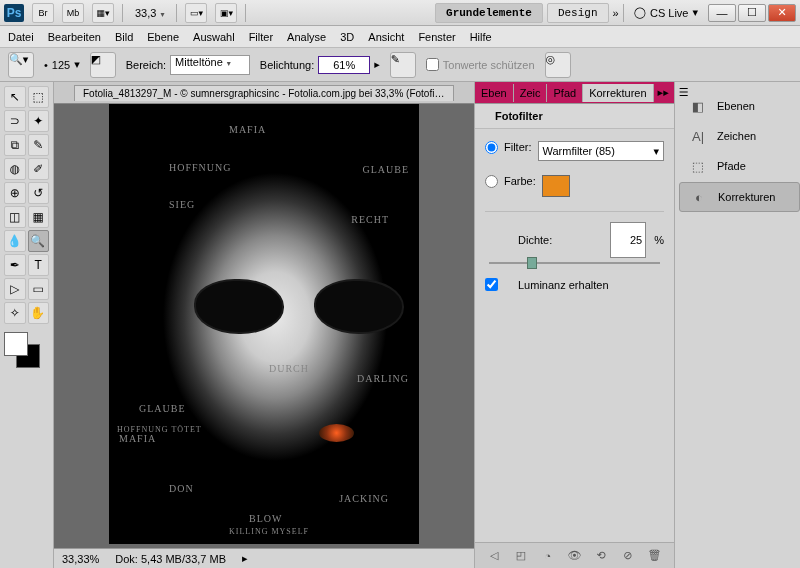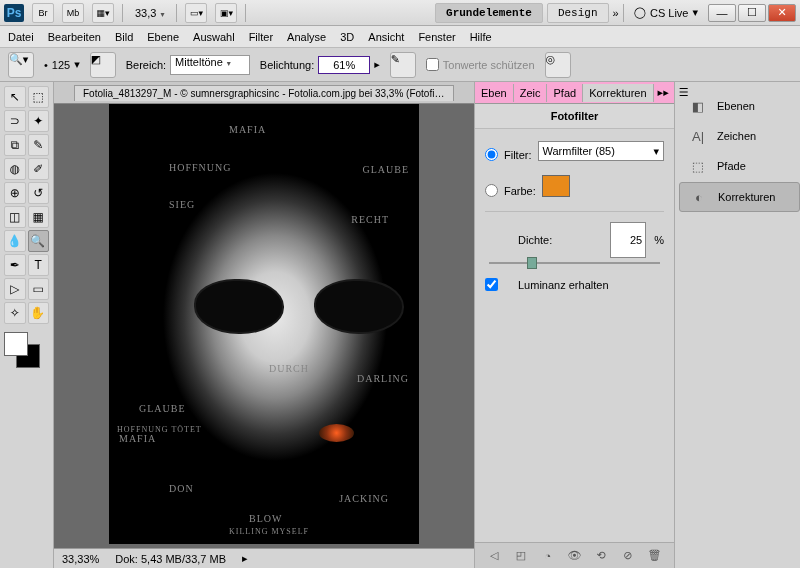--- a/index.html
+++ b/index.html
@@ -39,26 +39,26 @@
 .face { position: absolute; width: 280px; height: 340px; top: 60px; left: 40px; background: radial-gradient(ellipse 140px 180px at 45% 45%, #e8e8e8 0%, #ccc 25%, #888 45%, #333 65%, #000 80%); border-radius: 50% 50% 45% 45%; }
 .glasses { position: absolute; top: 175px; left: 85px; width: 210px; height: 60px; }
 .lens { position: absolute; width: 90px; height: 55px; background: #0a0a0a; border-radius: 45% 50% 48% 50%; border: 2px solid #1a1a1a; }
 .lens.l { left: 0; }
 .lens.r { right: 0; }
 .cigar { position: absolute; top: 320px; left: 210px; width: 35px; height: 18px; background: radial-gradient(circle, #ff6020, #883010, #2a1505); border-radius: 50%; }
 .text-overlay { position: absolute; color: #888; font-size: 10px; font-family: serif; letter-spacing: 1px; }
 .statusbar { height: 20px; background: #d4d4d4; border-top: 1px solid #999; display: flex; align-items: center; padding: 0 8px; gap: 16px; font-size: 10px; }
 .panels { width: 330px; background: #d4d4d4; display: flex; }
 .adj-panel { width: 200px; border-left: 1px solid #aaa; display: flex; flex-direction: column; }
-.panel-tabs { height: 22px; background: #f9a8d4; display: flex; align-items: center; border-bottom: 1px solid #999; font-size: 10px; }
+.panel-tabs { height: 22px; background: #be185d; display: flex; align-items: center; border-bottom: 1px solid #999; font-size: 10px; }
 .ptab { padding: 3px 6px; border-right: 1px solid #aaa; }
 .ptab.active { background: #d4d4d4; }
-.panel-title { padding: 6px 0; font-weight: bold; border-bottom: 1px solid #bbb; background: #d8d8d8; text-align: center; }
+.panel-title { padding: 6px 20px; font-weight: bold; border-bottom: 1px solid #bbb; background: #d8d8d8; }
 .panel-body { padding: 12px 10px; flex: 1; background: #d4d4d4; }
-.radio-row { display: flex; align-items: flex-end; gap: 6px; margin-bottom: 14px; }
+.radio-row { display: flex; align-items: flex-start; gap: 6px; margin-bottom: 14px; }
 .filter-select { flex: 1; height: 20px; border: 1px solid #888; background: white; padding: 0 4px; display: flex; align-items: center; justify-content: space-between; }
 .color-swatch { width: 28px; height: 22px; background: #e88a1a; border: 1px solid #666; }
 .slider-row { display: flex; align-items: center; gap: 8px; margin: 10px 0 4px; padding-left: 33px; }
 .slider-track { flex: 1; height: 2px; background: #999; position: relative; margin: 0 4px; }
 .slider-thumb { position: absolute; width: 10px; height: 12px; background: #7a9; left: 22%; top: -5px; border: 1px solid #576; }
 .density-input { width: 36px; height: 36px; border: 1px solid #888; text-align: right; padding-right: 3px; background: white; }
 .panel-footer { height: 26px; border-top: 1px solid #aaa; background: #cacaca; display: flex; align-items: center; justify-content: space-around; padding: 0 6px; }
 .pf-icon { width: 18px; height: 16px; display: flex; align-items: center; justify-content: center; color: #555; }
 .side-tabs { width: 130px; border-left: 1px solid #aaa; padding-top: 8px; }
 .side-tab { display: flex; align-items: center; gap: 10px; padding: 6px 10px; margin: 2px 4px; border-radius: 3px; }

